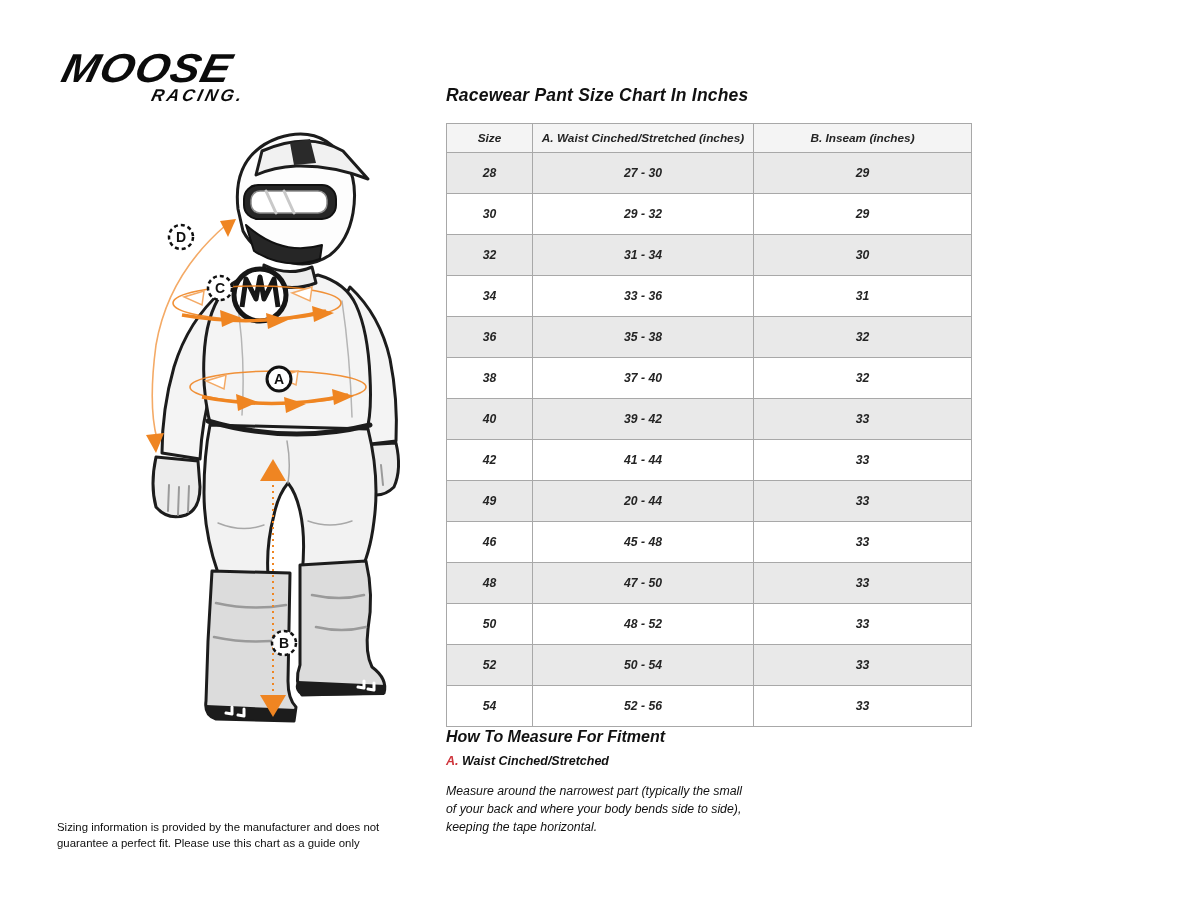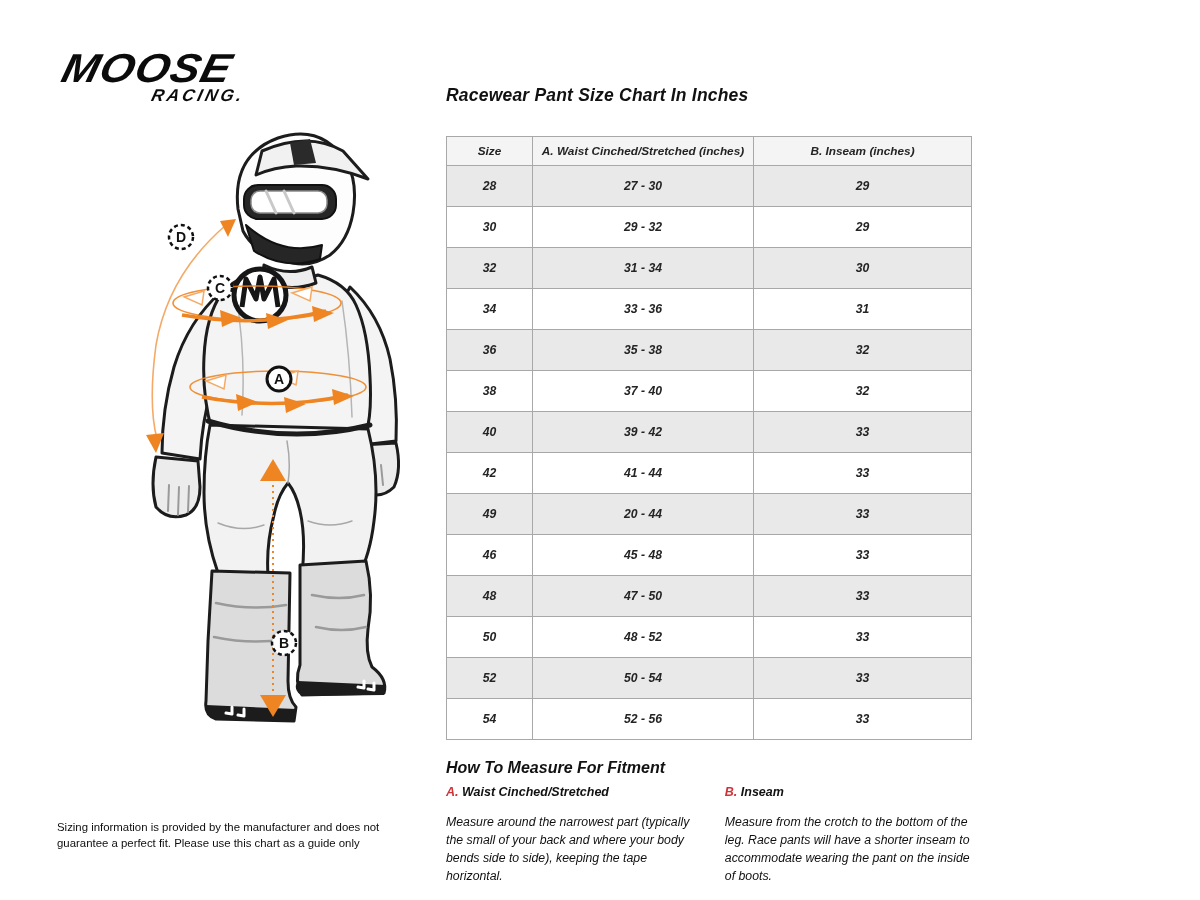--- a/index.html
+++ b/index.html
@@ -24,30 +24,30 @@
   
   .figure { position: absolute; left: 50px; top: 125px; width: 380px; height: 620px; }
   .figure svg { width: 100%; height: 100%; }
   .marker-text { font-family: "Liberation Sans", sans-serif; font-weight: bold; font-size: 14px; fill: #111; text-anchor: middle; }
 
   
   .content { position: absolute; left: 446px; top: 85px; width: 527px; font-style: italic; }
   .chart-title { font-size: 17.5px; font-weight: bold; letter-spacing: 0.2px; line-height: 20px; }
 
   table.size-table {
-    border-collapse: collapse; width: 525px; margin-top: 31px;
+    border-collapse: collapse; width: 525px; margin-top: 18px;
     text-align: center; font-weight: bold; color: #242424; table-layout: fixed;
   }
   .size-table th, .size-table td { border: 1px solid #a8a8a8; }
   .size-table th { height: 29px; background: #f4f4f4; font-size: 11.8px; }
   .size-table td { height: 41px; font-size: 12.2px; background: #fff; }
   .size-table tbody tr:nth-child(odd) td { background: #e9e9e9; }
   .col-size { width: 86px; } .col-waist { width: 221px; } .col-inseam { width: 218px; }
 
-  .howto-heading { font-size: 16px; font-weight: bold; margin-top: 18px; line-height: 19px; }
+  .howto-heading { font-size: 16px; font-weight: bold; line-height: 19px; }
   .howto-cols { display: flex; gap: 29px; margin-top: 8px; }
   .howto-item { width: 300px; }
   .howto-item:last-child { width: 298px; }
   .howto-label { font-size: 12.5px; font-weight: bold; color: #111; }
   .howto-letter { color: var(--letter, #ce333a); }
   .howto-text { font-size: 12.3px; line-height: 1.47; margin-top: 14px; color: #101010; }
 
   .disclaimer {
     position: absolute; left: 57px; top: 819px; width: 368px;
     font-size: 11.4px; line-height: 1.42; color: #0e0e0e;
@@ -251,25 +251,18 @@
     <h2 class="howto-heading">How To Measure For Fitment</h2>
 
     <div class="howto-cols">
       <div class="howto-item">
         <div class="howto-label">
           <span class="howto-letter">A.</span>
           <span>Waist Cinched/Stretched</span>
         </div>
         <p class="howto-text">Measure around the narrowest part (typically the small of your back and where your body bends side to side), keeping the tape horizontal.</p>
       </div>
-      <div class="howto-item">
-        <div class="howto-label">
-          <span class="howto-letter">B.</span>
-          <span>Inseam</span>
-        </div>
-        <p class="howto-text">Measure from the crotch to the bottom of the leg. Race pants will have a shorter inseam to accommodate wearing the pant on the inside of boots.</p>
-      </div>
     </div>
   </div>
 
   <div class="disclaimer">Sizing information is provided by the manufacturer and does not guarantee a perfect fit. Please use this chart as a guide only</div>
 
 </div>
 
 </body></html>

